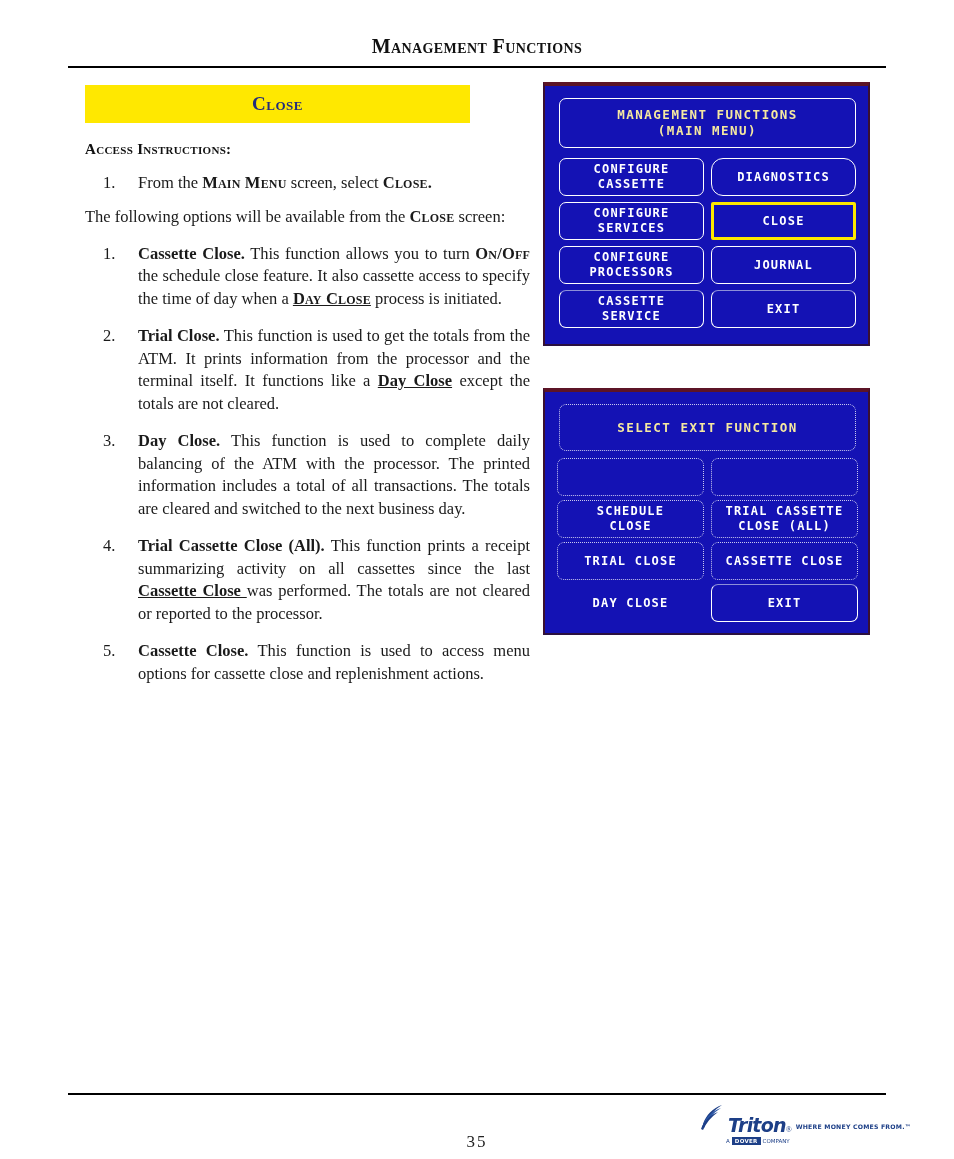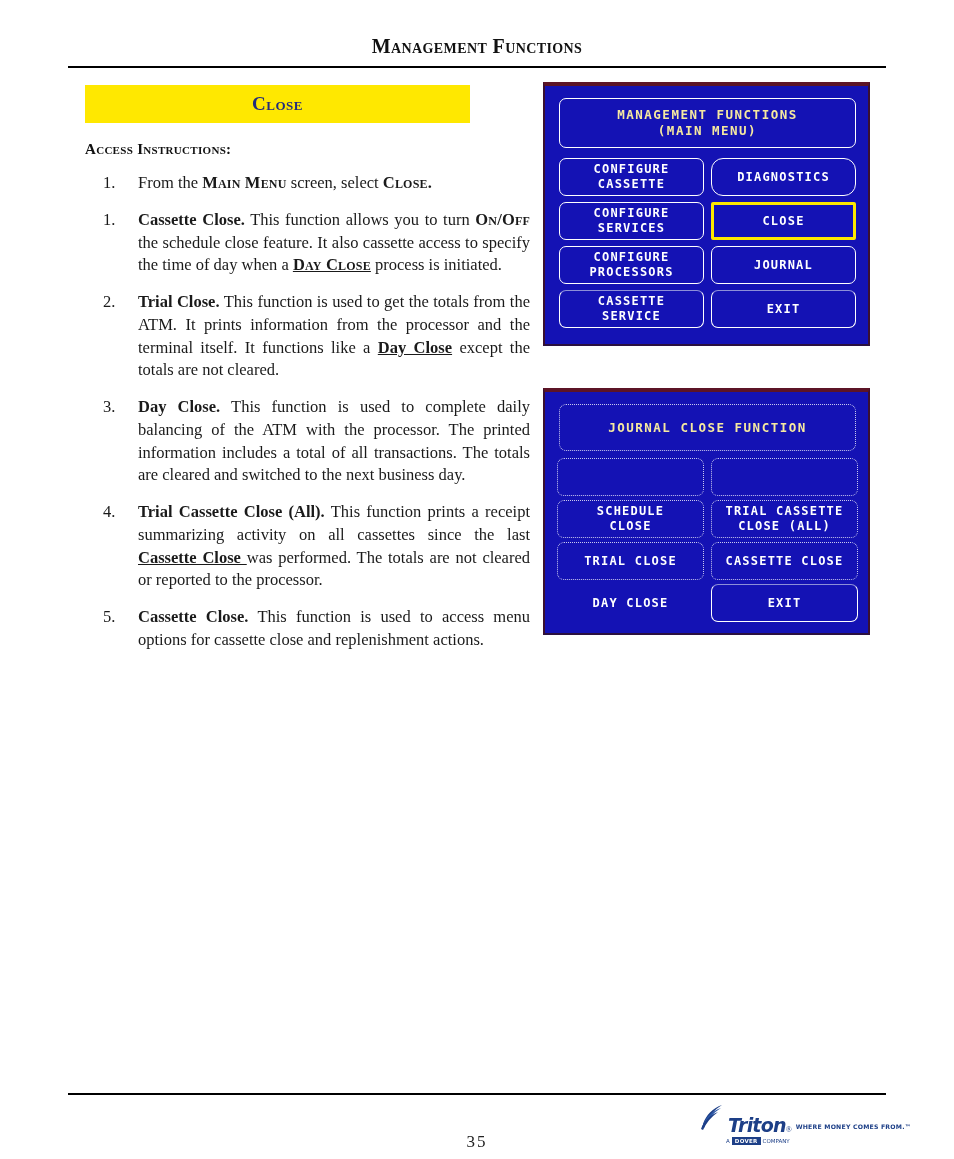--- a/index.html
+++ b/index.html
@@ -274,20 +274,21 @@
 
   <div class="banner">
     <span class="banner-text">Close</span>
   </div>
 
   <div class="sec-head">Access Instructions:</div>
   <ol class="num-list acc-list" id="access-list">
       <li><span class="li-num">1.</span><span><span>From the </span><span class="sc">Main Menu</span><span> screen, select </span><span class="sc">Close.</span></span></li>
     </ol>
 
+  <div class="para" id="desc-intro"><span>The following options will be available from the </span><span class="sc">Close</span><span> screen:</span></div>
   <ol class="num-list" id="desc-list">
       <li><span class="li-num">1.</span><span><span class="b">Cassette Close.</span><span>  This function allows you to turn </span><span class="sc">On/Off</span><span> the schedule close feature. It also cassette access to specify the time of day when a </span><span class="scu">Day Close</span><span> process is initiated.</span></span></li>
       <li><span class="li-num">2.</span><span><span class="b">Trial Close.</span><span> This function is used to get the totals from the ATM.  It prints information from the processor and the terminal itself.  It functions like a </span><span class="bu">Day Close</span><span> except the totals are not cleared.</span></span></li>
       <li><span class="li-num">3.</span><span><span class="b">Day Close.</span><span>  This function is used to complete daily balancing of the ATM with the processor. The printed information includes a total of all transactions. The totals are cleared and switched to the next business day.</span></span></li>
       <li><span class="li-num">4.</span><span><span class="b">Trial Cassette Close (All).</span><span> This function prints a receipt summarizing activity on all cassettes since the last </span><span class="bu">Cassette Close </span><span>was performed. The totals are not cleared or reported to the processor.</span></span></li>
       <li><span class="li-num">5.</span><span><span class="b">Cassette Close.</span><span>  This function is used to access menu options for cassette close and replenishment actions.</span></span></li>
     </ol>
 
 </div>
 
@@ -343,21 +344,21 @@
           <span>EXIT</span>
         </div>
       </div>
     </div>
 </div>
 
 <div class="atm" id="atm-close">
   <div class="atm-inner" id="atm-close-inner">
       <div class="btn title-btn dotted" style="left: 14px; top: 12px; width: 297px; height: 47px;">
         <div class="lines">
-          <span>JOURNAL CLOSE FUNCTION</span>
+          <span>SELECT EXIT FUNCTION</span>
         </div>
       </div>
       <div class="btn dotted" style="left: 12px; top: 66px; width: 147px; height: 38px;">
         <div class="lines">
           <span></span>
         </div>
       </div>
       <div class="btn dotted" style="left: 166px; top: 66px; width: 147px; height: 38px;">
         <div class="lines">
           <span></span>

